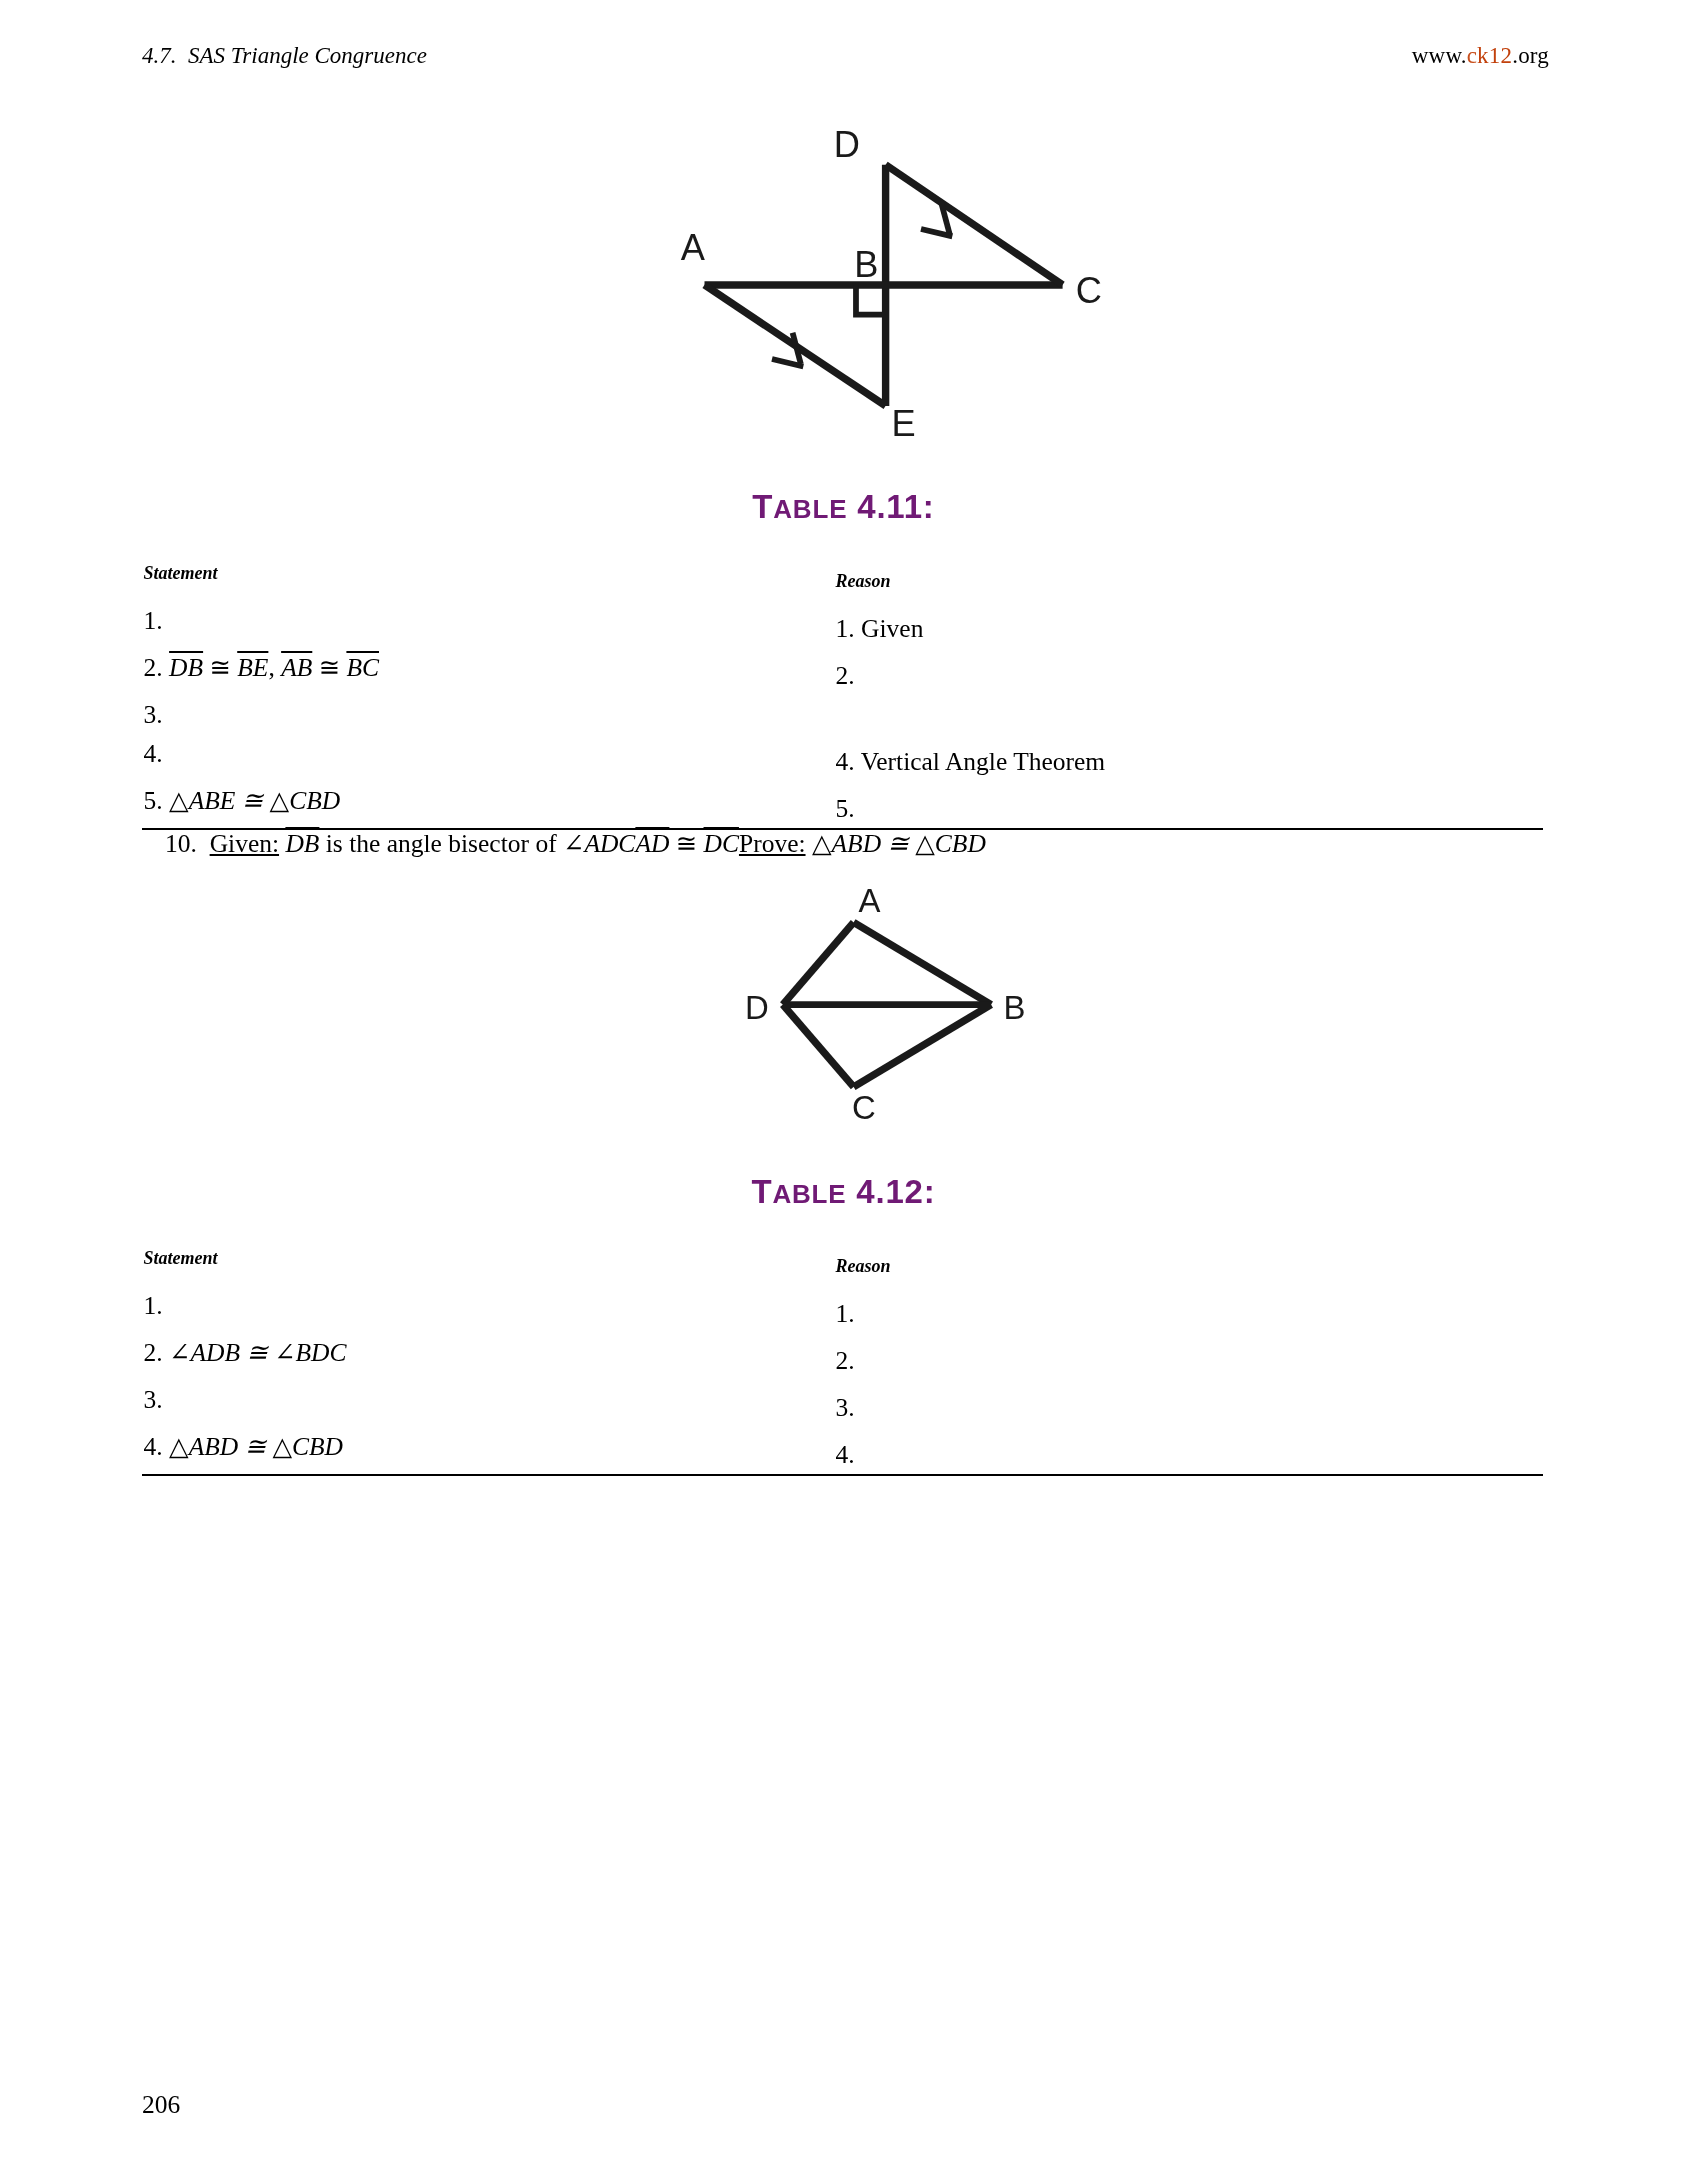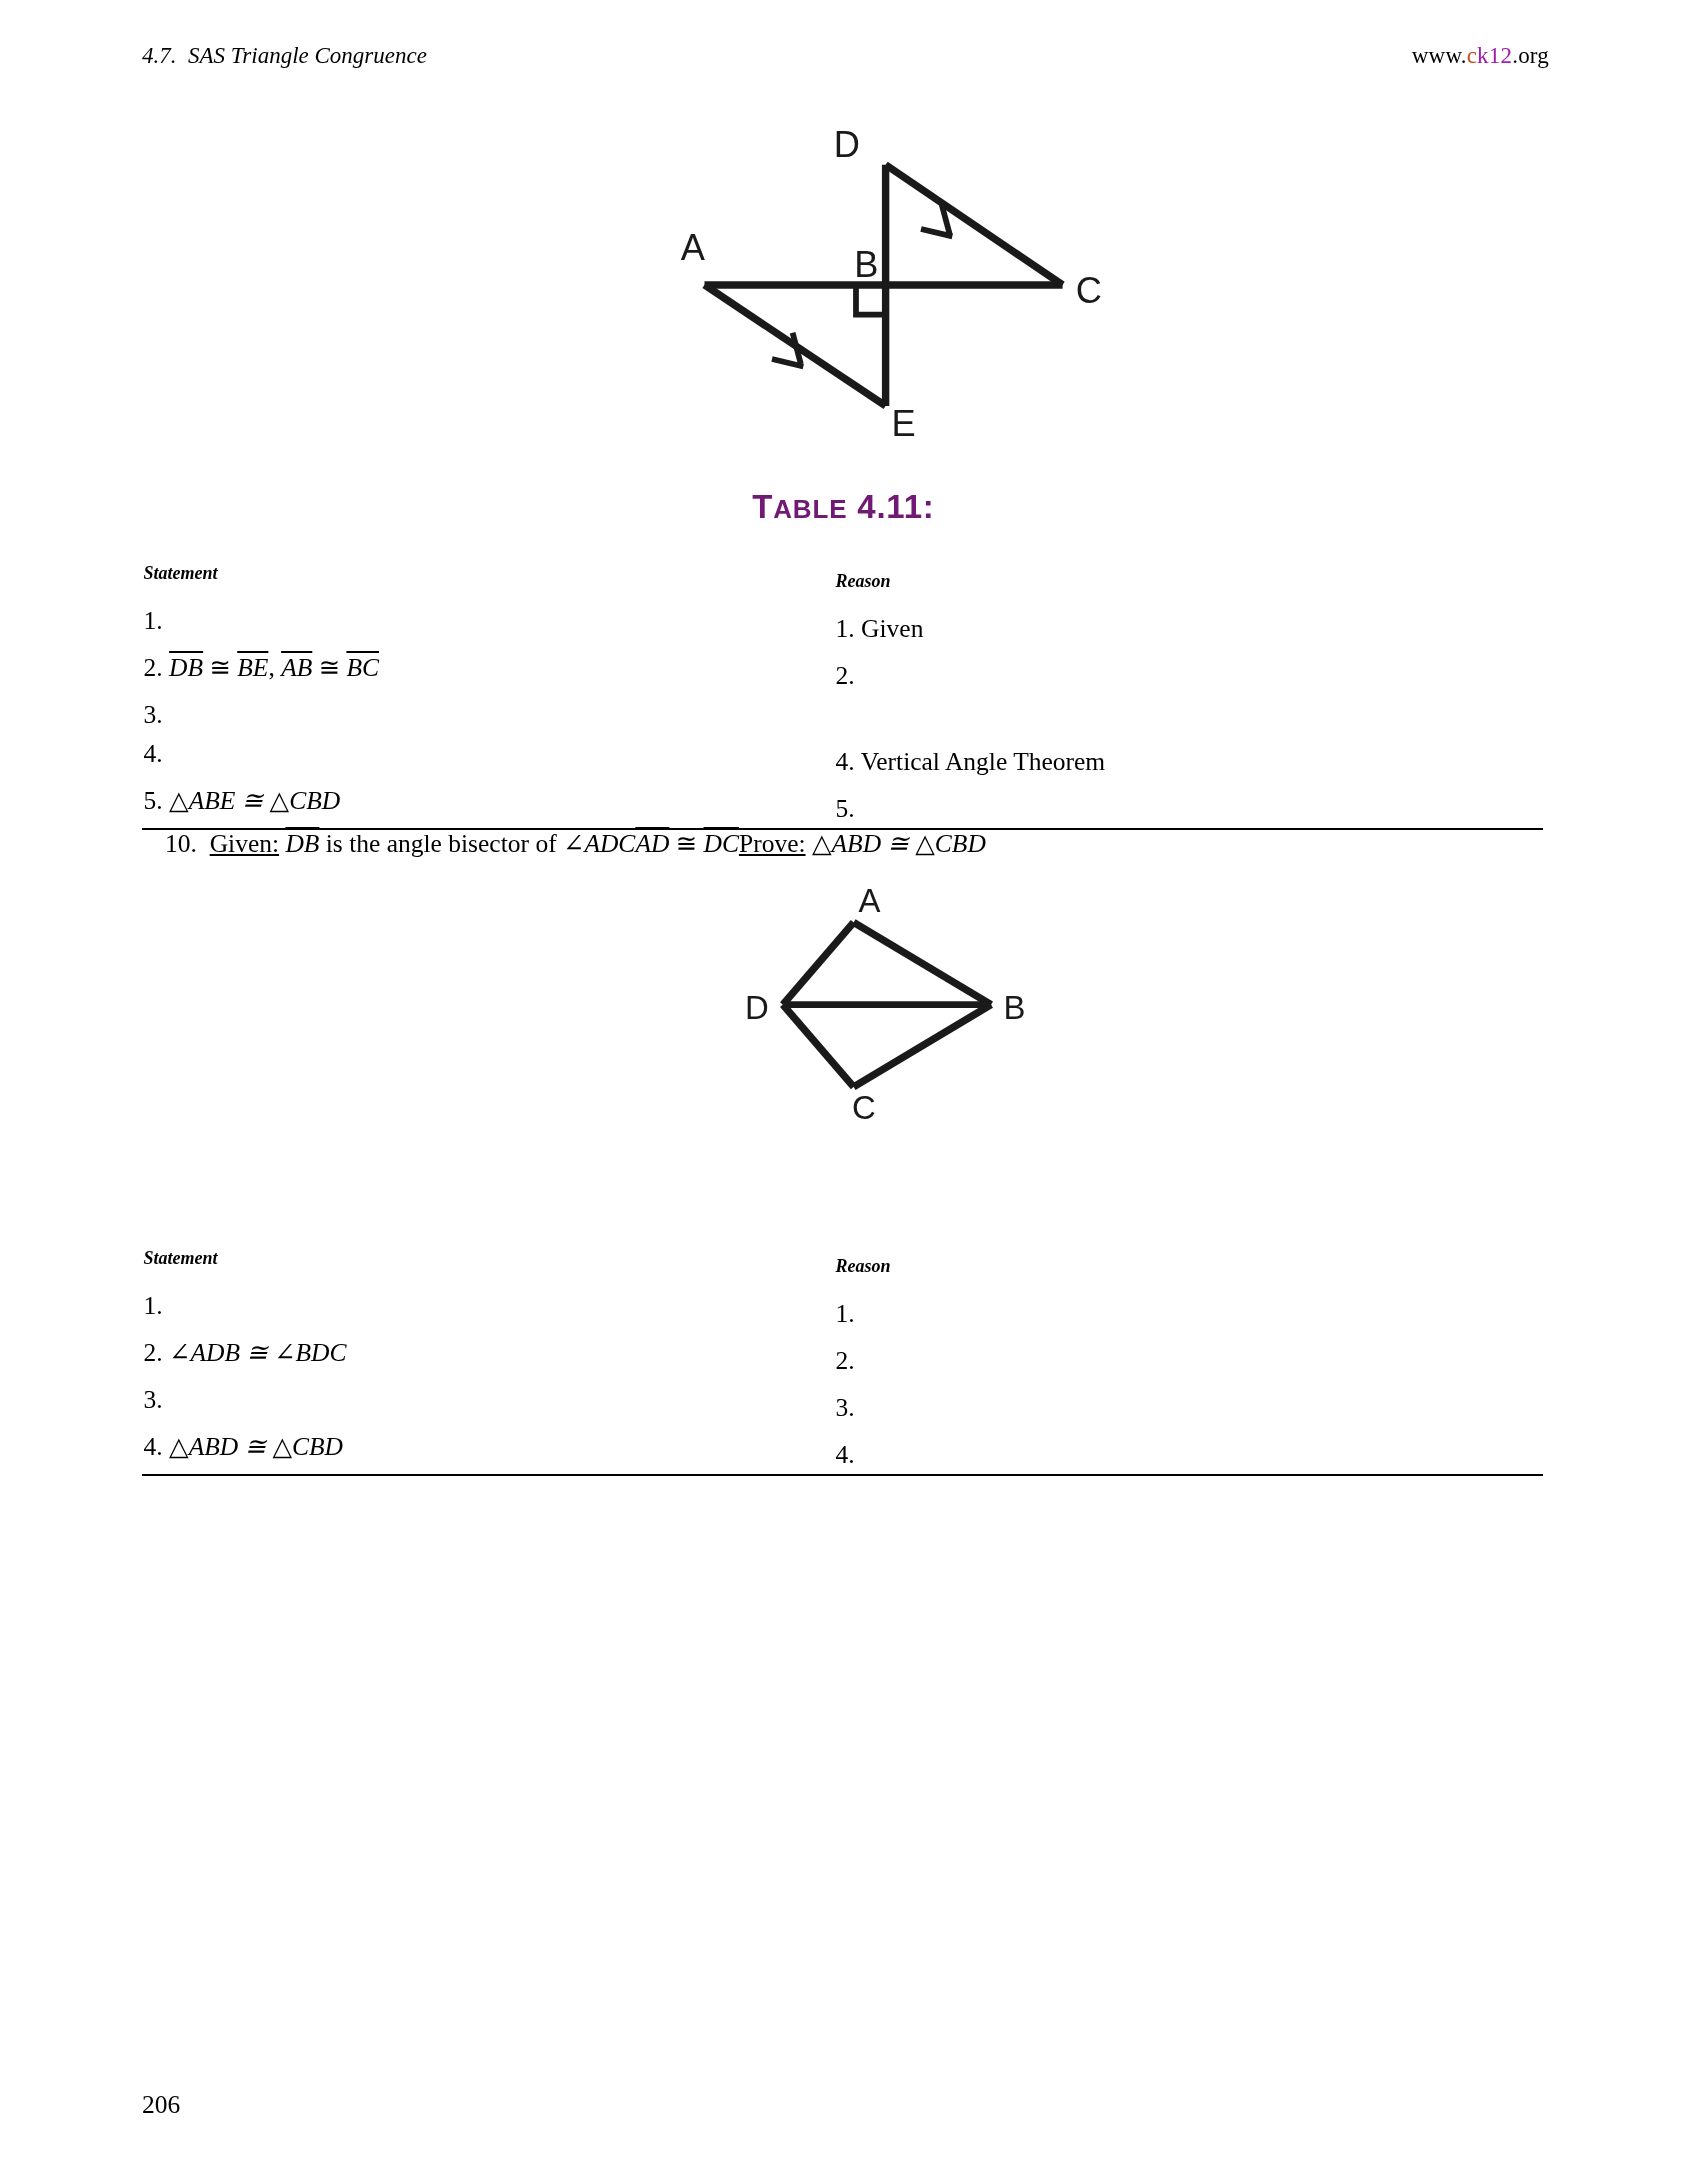--- a/index.html
+++ b/index.html
@@ -34,21 +34,21 @@
     left: 142px;
     font-style: italic;
     white-space: pre;
   }
   .runhead-right {
     right: 138px;
     font-style: normal;
     letter-spacing: 0.2px;
   }
   .u-c  { color: #c8501e; }
-  .u-k12{ color: #a21caf; }
+  .u-k12{ color: #c2410c; }
 
   
   .figure {
     position: absolute;
   }
   .figure svg { display: block; }
 
   
   .table-caption {
     position: absolute;
@@ -214,20 +214,23 @@
 
       <line x1="80" y1="155" x2="333" y2="155" stroke="#1a1a1a" stroke-width="8"></line>
 
       <text x="172" y="42" font-family="'Liberation Sans','DejaVu Sans',sans-serif" font-size="40" fill="#1a1a1a">A</text>
       <text x="34" y="172" font-family="'Liberation Sans','DejaVu Sans',sans-serif" font-size="40" fill="#1a1a1a">D</text>
       <text x="348" y="172" font-family="'Liberation Sans','DejaVu Sans',sans-serif" font-size="40" fill="#1a1a1a">B</text>
       <text x="164" y="294" font-family="'Liberation Sans','DejaVu Sans',sans-serif" font-size="40" fill="#1a1a1a">C</text>
     </svg>
   </div>
 
+  <div class="table-caption" style="top:1173px;">
+    <span class="sc-first">T</span><span class="sc-rest">ABLE</span><span class="sc-first"> 4.12:</span>
+  </div>
 
   <div class="proof-table" style="top:1239px;">
     <div class="cols">
       <div class="col-stmt col-head">Statement</div>
       <div class="col-reason col-head">Reason</div>
     </div>
 
     <div class="cols">
       <div class="col-stmt row-line">1.</div>
       <div class="col-reason row-line">1.</div>

